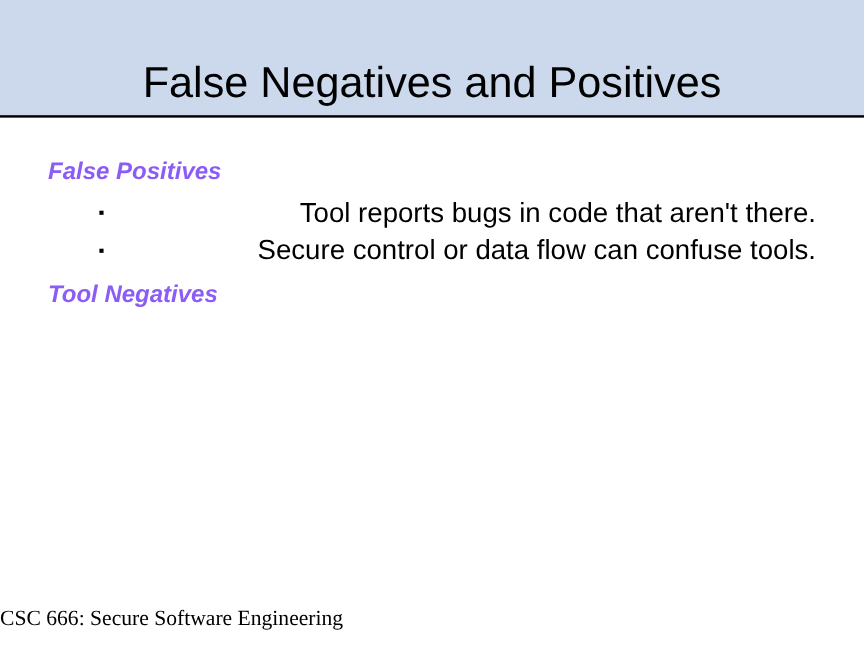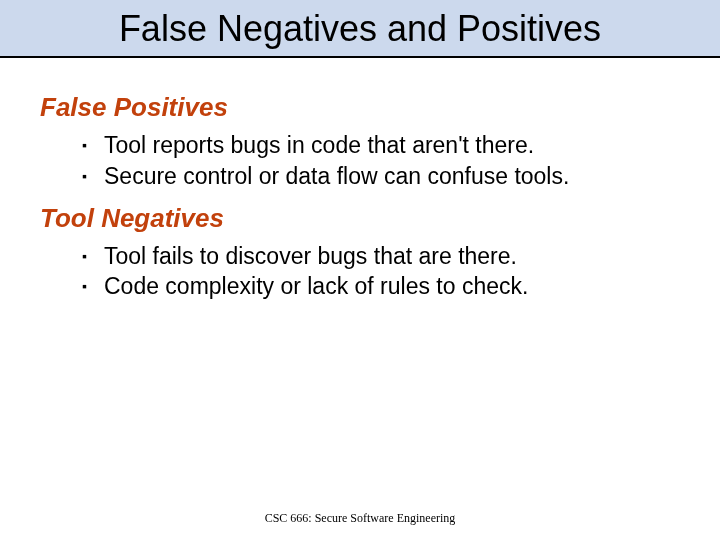--- a/index.html
+++ b/index.html
@@ -15,36 +15,38 @@
     background: #ccd9ed;
     border-bottom: 2px solid #000;
     padding: 8px 0 6px 0;
     text-align: center;
   }
   .title-bar h1 {
     font-size: 36px;
     font-weight: normal;
     color: #000;
     font-family: Arial, sans-serif;
+    margin-top: 40px;
   }
   .content {
     padding: 28px 40px 0 40px;
   }
   .section-heading {
-    font-size: 26px;
+    font-size: 20px;
     font-weight: bold;
     font-style: italic;
-    color: #c2410c;
+    color: #8b5cf6;
     margin-bottom: 8px;
     margin-top: 6px;
   }
   .bullet-list {
     list-style: none;
     padding-left: 42px;
     margin-bottom: 12px;
+    text-align: right;
   }
   .bullet-list li {
     font-size: 23px;
     color: #000;
     line-height: 1.25;
     position: relative;
     padding-left: 22px;
     margin-bottom: 2px;
   }
   .bullet-list li::before {
@@ -53,42 +55,37 @@
     left: 0;
     top: 0;
     font-size: 14px;
     line-height: 28px;
     color: #000;
   }
   .footer {
     position: absolute;
     bottom: 14px;
     width: 100%;
-    text-align: center;
-    font-size: 12px;
+    font-size: 18px;
     font-family: "Times New Roman", Times, serif;
     color: #000;
   }
 </style>
 </head>
 <body>
 
 <div class="title-bar">
   <h1>False Negatives and Positives</h1>
 </div>
 
 <div class="content">
 
   <div class="section-heading">False Positives</div>
   <ul class="bullet-list">
     <li>Tool reports bugs in code that aren't there.</li>
     <li>Secure control or data flow can confuse tools.</li>
   </ul>
 
   <div class="section-heading">Tool Negatives</div>
-  <ul class="bullet-list">
-    <li>Tool fails to discover bugs that are there.</li>
-    <li>Code complexity or lack of rules to check.</li>
-  </ul>
 
 </div>
 
 <div class="footer">CSC 666: Secure Software Engineering</div>
 
 </body></html>

